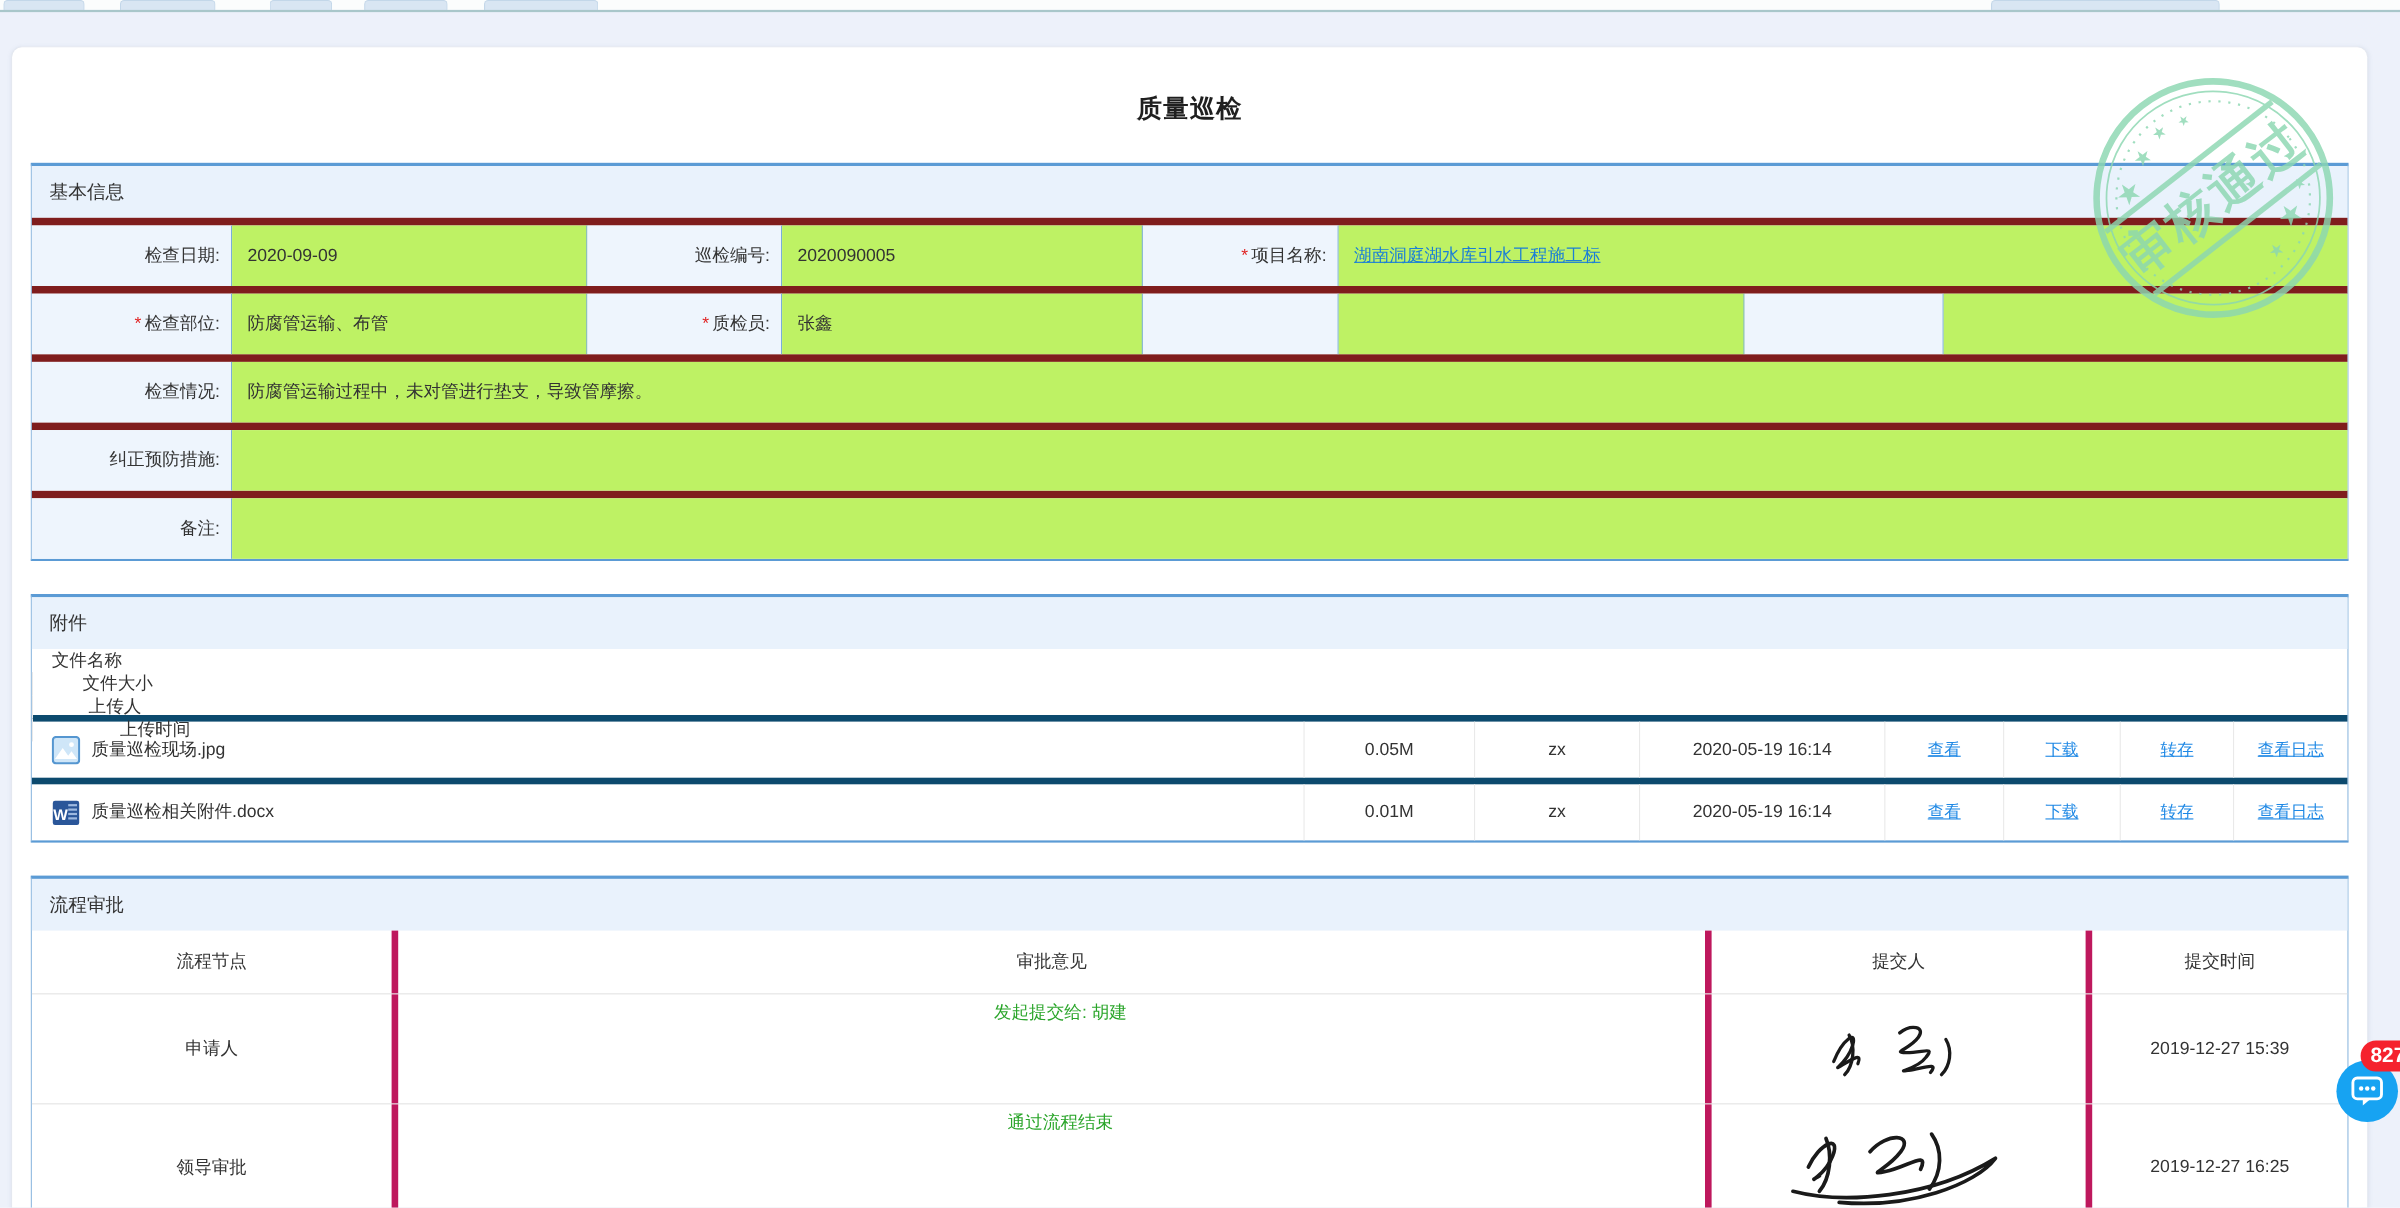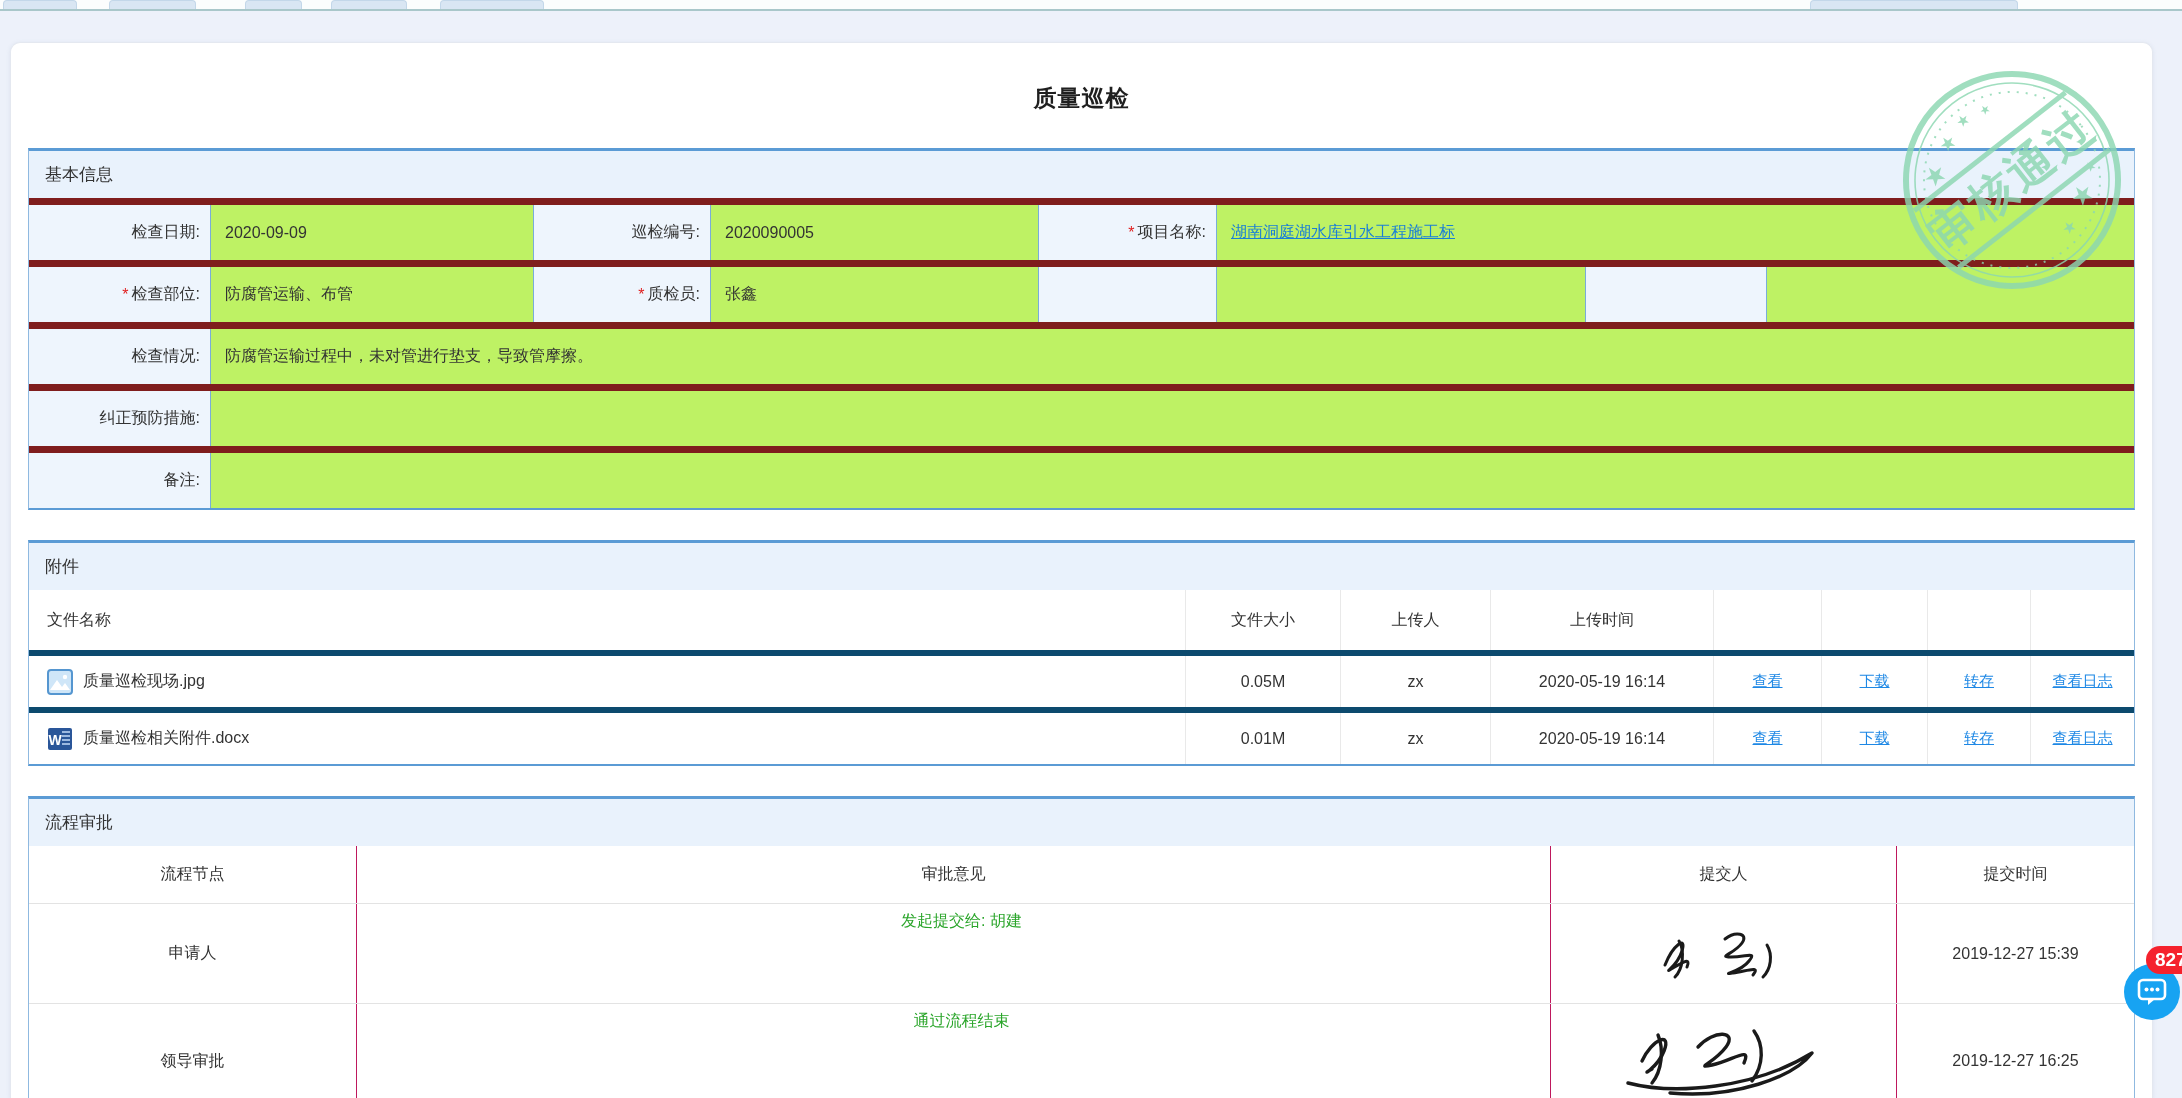--- a/index.html
+++ b/index.html
@@ -31,35 +31,35 @@
   .bi-cell:last-child { border-right:none; flex:1; }
   .bi-label { background:#eef5fd; justify-content:flex-end; padding-right:10px; font-size:16px; }
   .bi-val { background:#bef264; padding-left:14px; font-size:16px; }
   .bi-blank { background:#eef5fd; }
   .w182{width:182px}.w323{width:323px}.w177{width:177px}.w328{width:328px}.w178{width:178px}.w369{width:369px}.w181{width:181px}
   .req { color:#e02020; margin-right:3px; font-size:16px; }
   a.proj-link { color:#1b7fd6; text-decoration:underline; }
 
   
   .att-hrow,.att-row { display:flex; }
-  .att-hrow { height:60px; }
+  .att-hrow { height:60px;flex-direction:column; }
   .att-row { height:57px; border-top:6px solid #0c4a6e; }
   .att-cell { display:flex; align-items:center; justify-content:center; border-left:1px solid #e9e9e9; font-size:16px; }
   .att-cell:first-child { border-left:none; justify-content:flex-start; padding-left:18px; }
   .aw-name{width:1156px}.aw-size{width:155px}.aw-up{width:150px}.aw-time{width:223px}.aw-a1{width:108px}.aw-a2{width:106px}.aw-a3{width:103px}.aw-a4{flex:1}
   .file-ic { width:26px; height:26px; margin-right:10px; flex:0 0 auto; }
   a.act-link { color:#1e88e5; font-size:15px; }
 
   
   .ap-hrow,.ap-row { display:flex; }
   .ap-hrow { height:57px; }
   .ap-row { border-top:1px solid #e3e3e3; }
   .ap-row-1 { height:100px; }
   .ap-row-2 { height:115px; }
-  .ap-cell { display:flex; align-items:center; justify-content:center; border-left:1px solid #be185d; font-size:16px; }
+  .ap-cell { display:flex; align-items:center; justify-content:center; border-left:6px solid #be185d; font-size:16px; }
   .ap-cell:first-child { border-left:none; }
   .pw-node{width:327px}.pw-op{width:1194px}.pw-sub{width:346px}.pw-time{flex:1}
   .ap-op { flex-direction:row; align-items:flex-start; justify-content:center; padding-left:16px; }
   .green { color:#2aa52a; line-height:33px; font-size:16px; }
 
   
   .stamp { position:absolute; left:1898px; top:66px; width:228px; height:228px; opacity:.82; pointer-events:none; z-index:5; }
 
   
   .chat-btn { position:absolute; left:2124px; top:964px; width:56px; height:56px; border-radius:50%;

